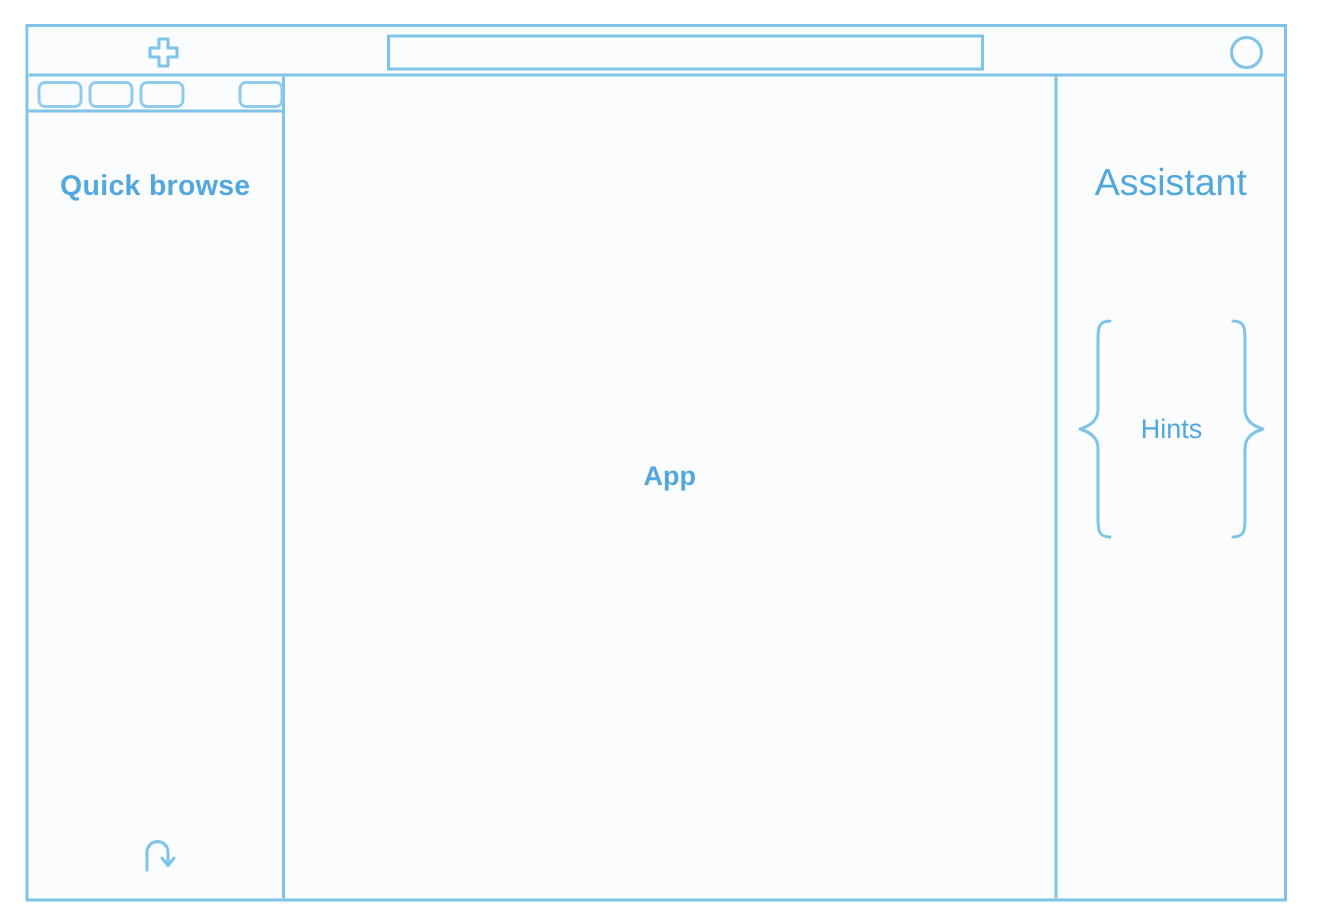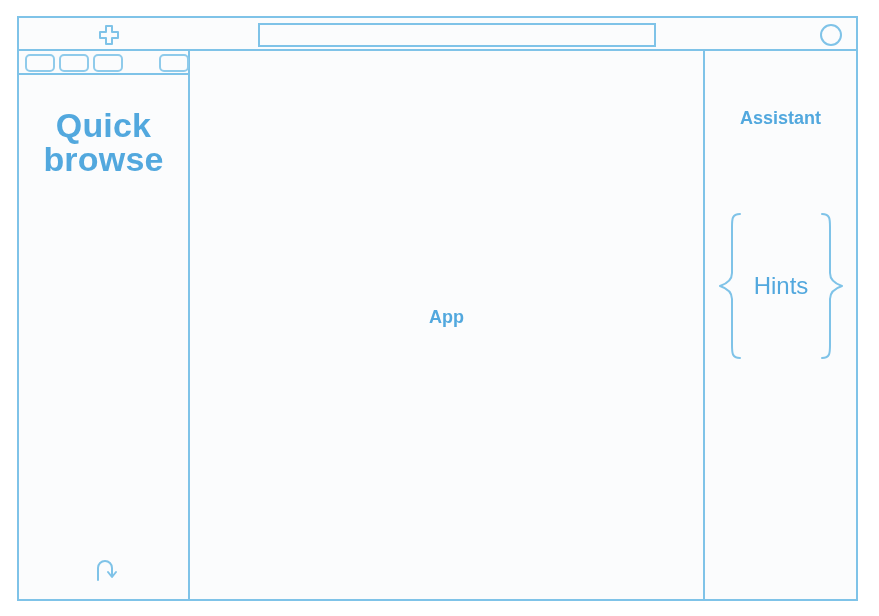--- a/index.html
+++ b/index.html
@@ -121,21 +121,21 @@
   .tab-btn.t2 { left: 74px; }
   .tab-btn.t3 { left: 140px; }
 
   .sidebar-title {
     position: absolute;
     left: 0;
     top: 57px;
     width: 100%;
     text-align: center;
     color: #52A8DE;
-    font-size: 34px;
+    font-size: 19px;
     font-weight: bold;
     line-height: 34px;
     letter-spacing: 0.2px;
   }
 
   .sidebar-footer-icon {
     position: absolute;
     left: 72px;
     bottom: 14px;
     width: 30px;
@@ -178,22 +178,22 @@
     height: 100%;
   }
 
   .assistant-title {
     position: absolute;
     left: 0;
     top: 57px;
     width: 100%;
     text-align: center;
     color: #52A8DE;
-    font-size: 18px;
-    font-weight: bold;
+    font-size: 25px;
+    font-weight: normal;
   }
 
   .hints-block {
     position: absolute;
     left: 12px;
     top: 160px;
     width: 128px;
     height: 150px;
   }
 
@@ -209,21 +209,21 @@
   .hints-label {
     position: absolute;
     left: 0;
     top: 0;
     width: 100%;
     height: 100%;
     display: flex;
     align-items: center;
     justify-content: center;
     color: #52A8DE;
-    font-size: 24px;
+    font-size: 18px;
     font-weight: normal;
   }
 </style>
 </head>
 <body>
 
 <div id="wireframe">
 
   <div class="window-frame">
 

